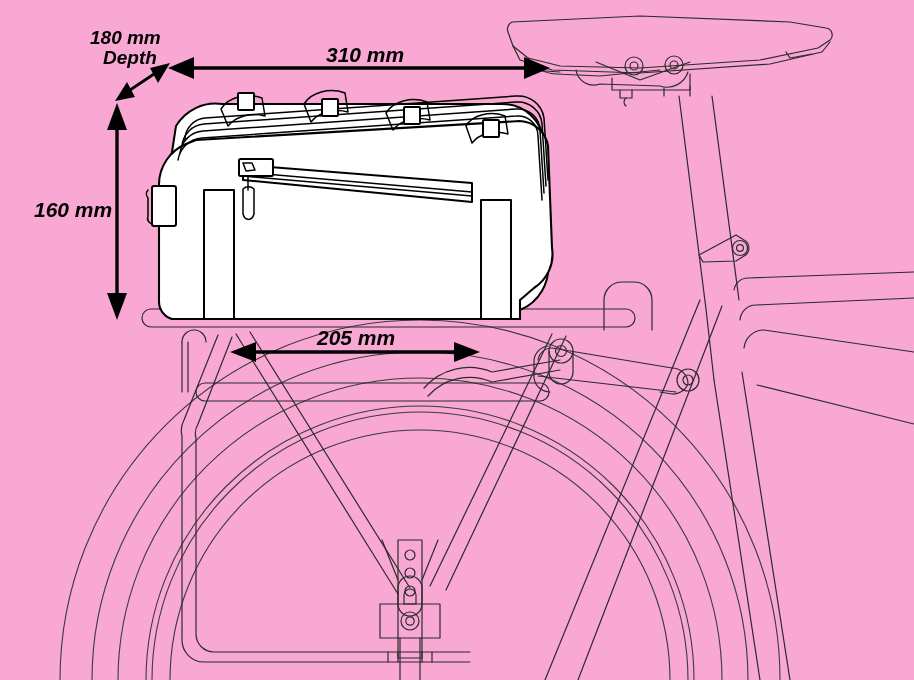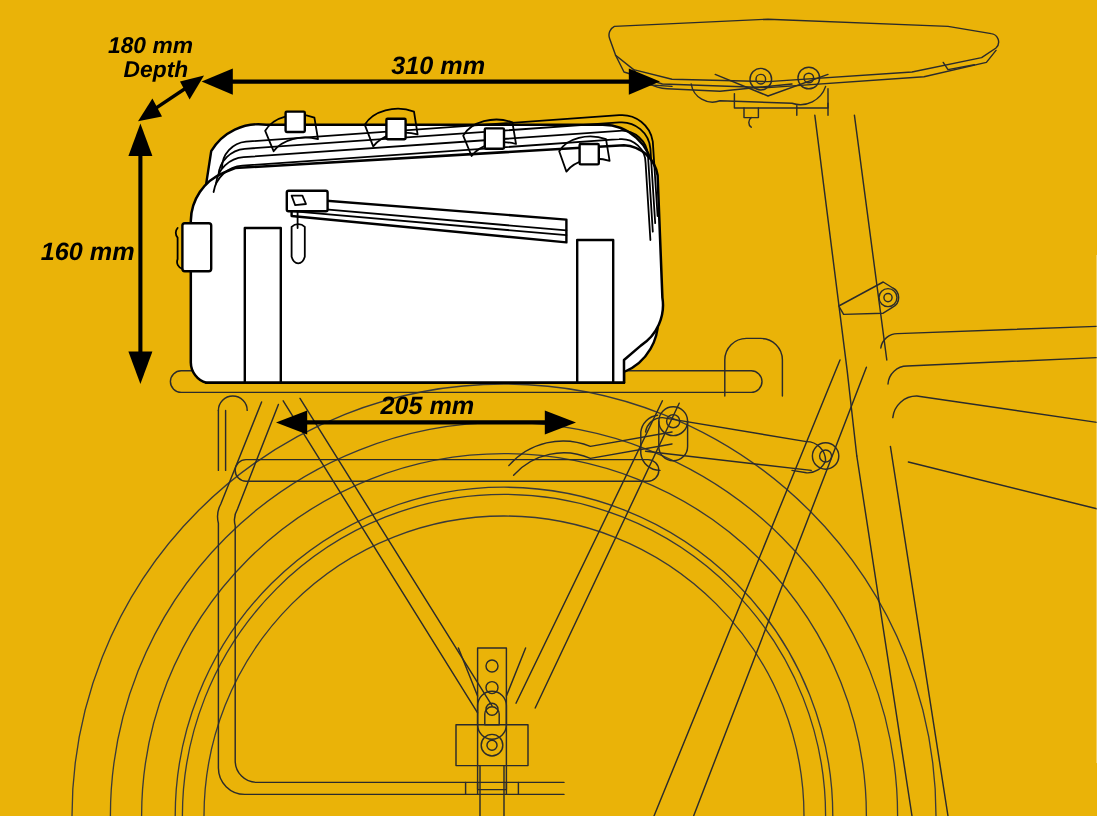--- a/index.html
+++ b/index.html
@@ -7,21 +7,21 @@
     padding: 0;
     background: #ffffff;
   }
   body {
     font-family: "Liberation Sans", sans-serif;
   }
   #stage {
     position: relative;
     width: 914px;
     height: 680px;
-    background: #eab308;
+    background: #f9a8d4;
     overflow: hidden;
   }
   #stage svg {
     position: absolute;
     top: 0;
     left: 0;
     display: block;
   }
   .dim-label {
     font-family: "Liberation Sans", sans-serif;

